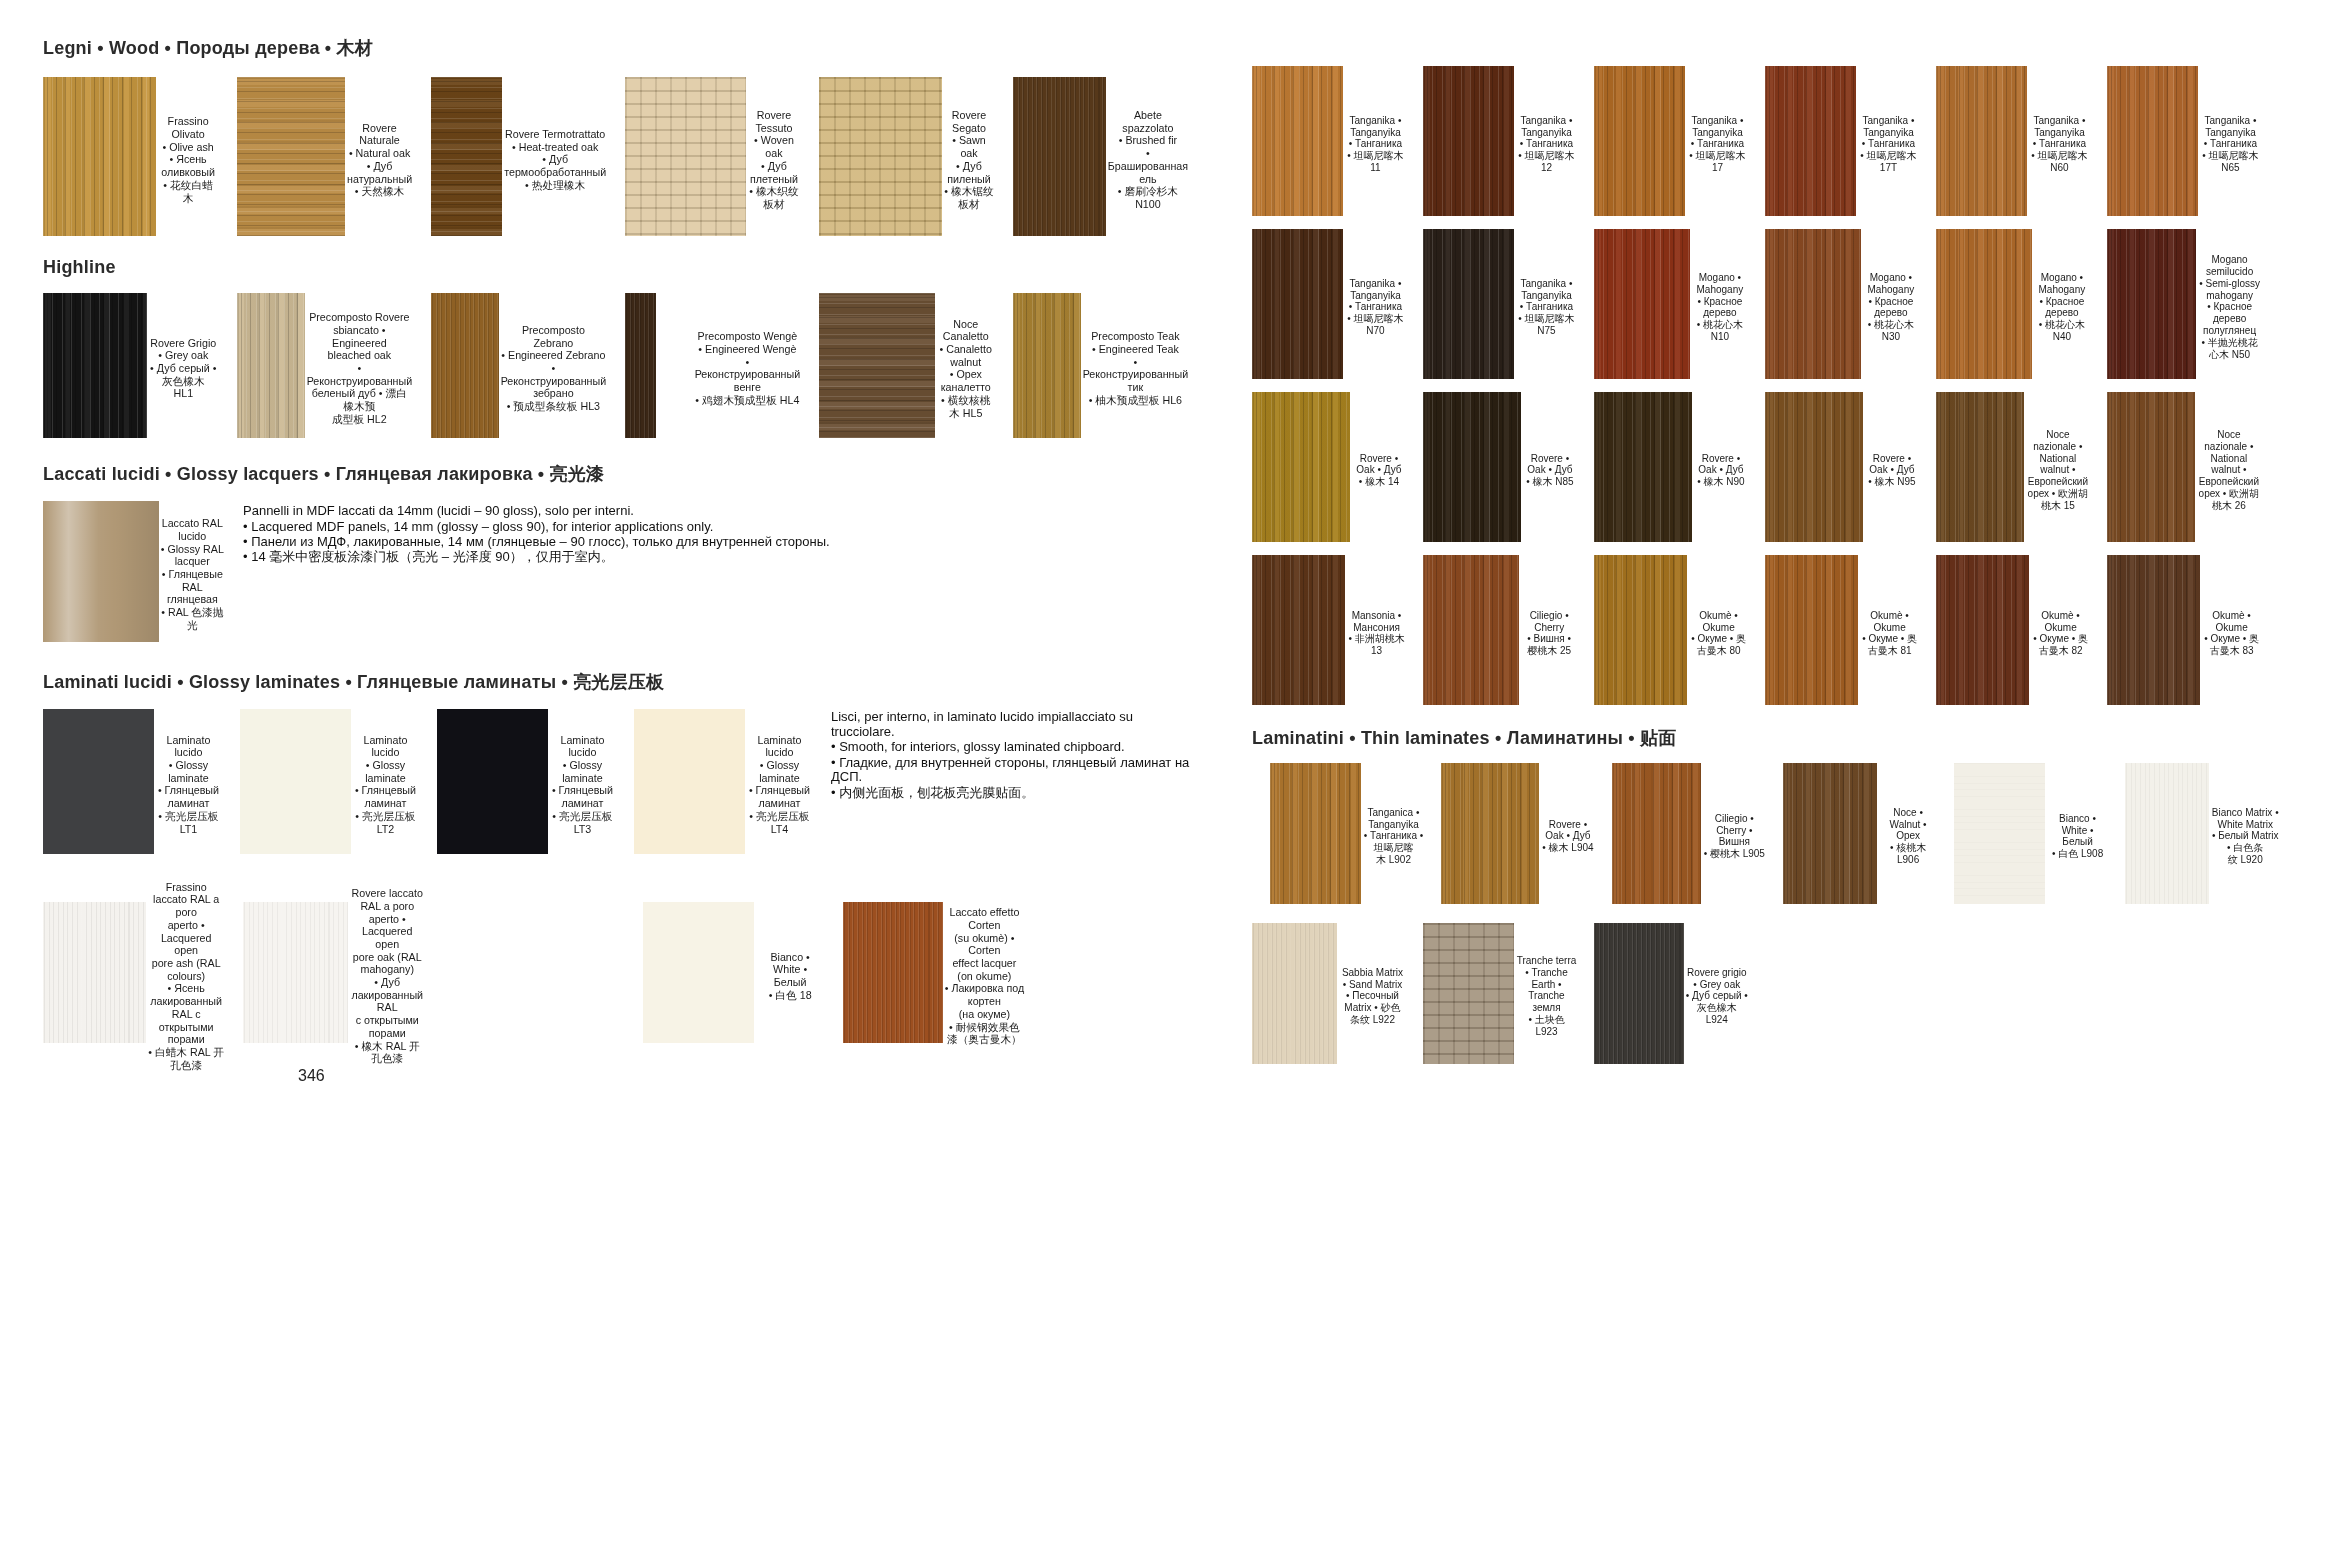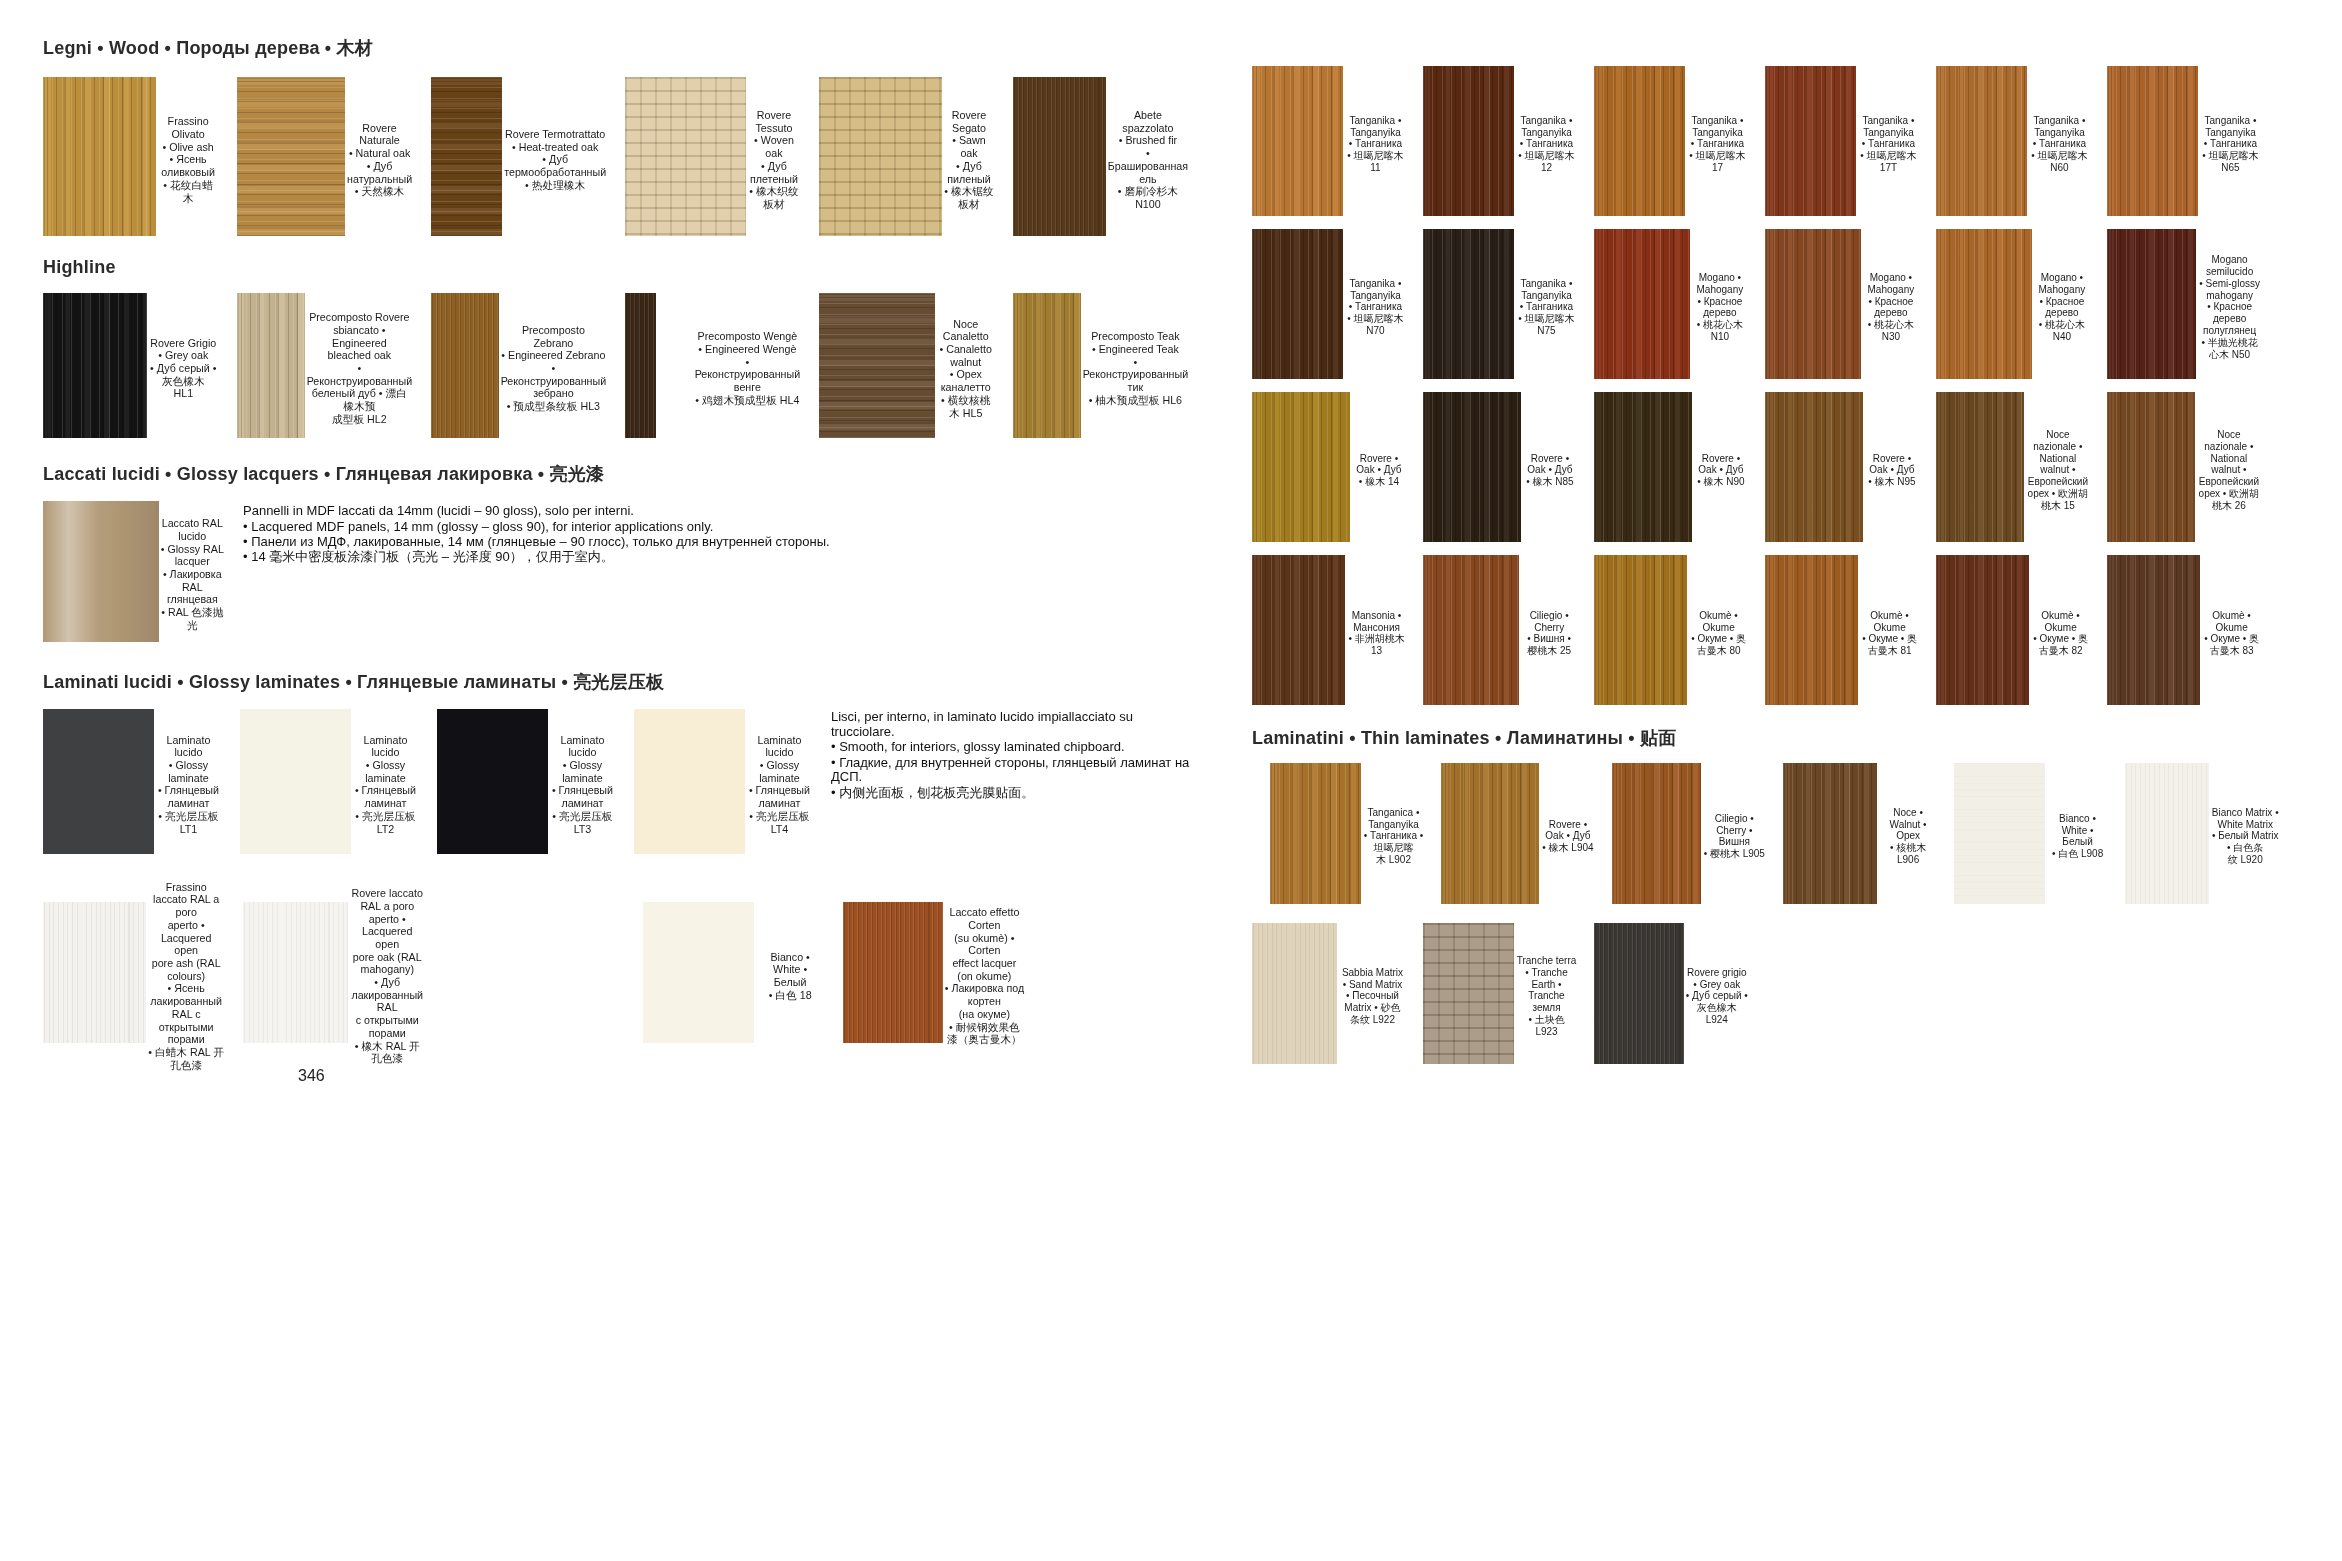--- a/index.html
+++ b/index.html
@@ -252,21 +252,21 @@
     <div class="section-title" style="margin-top:24px;">Laccati lucidi • Glossy lacquers • Глянцевая лакировка • 亮光漆</div>
 
     <div style="display:flex;margin-top:15px;">
       <div class="cell" style="width:183px;margin-right:17px;">
         <div class="swatch" style="height:141px;background:#b09875">
             <span class="tex gloss"></span>
           </div>
         <div class="cap">
           <div>Laccato RAL lucido</div>
           <div>• Glossy RAL lacquer</div>
-          <div>• Лакировка RAL</div>
+          <div>• Глянцевые RAL</div>
           <div>глянцевая</div>
           <div>• RAL 色漆抛光</div>
         </div>
       </div>
       <div class="para" style="padding-top:3.7px;width:637px;">
         <p>Pannelli in MDF laccati da 14mm (lucidi – 90 gloss), solo per interni.</p>
         <p>• Lacquered MDF panels, 14 mm (glossy – gloss 90), for interior applications only.</p>
         <p>• Панели из МДФ, лакированные, 14 мм (глянцевые – 90 глосс), только для внутренней стороны.</p>
         <p>• 14 毫米中密度板涂漆门板（亮光 – 光泽度 90），仅用于室内。</p>
       </div>

